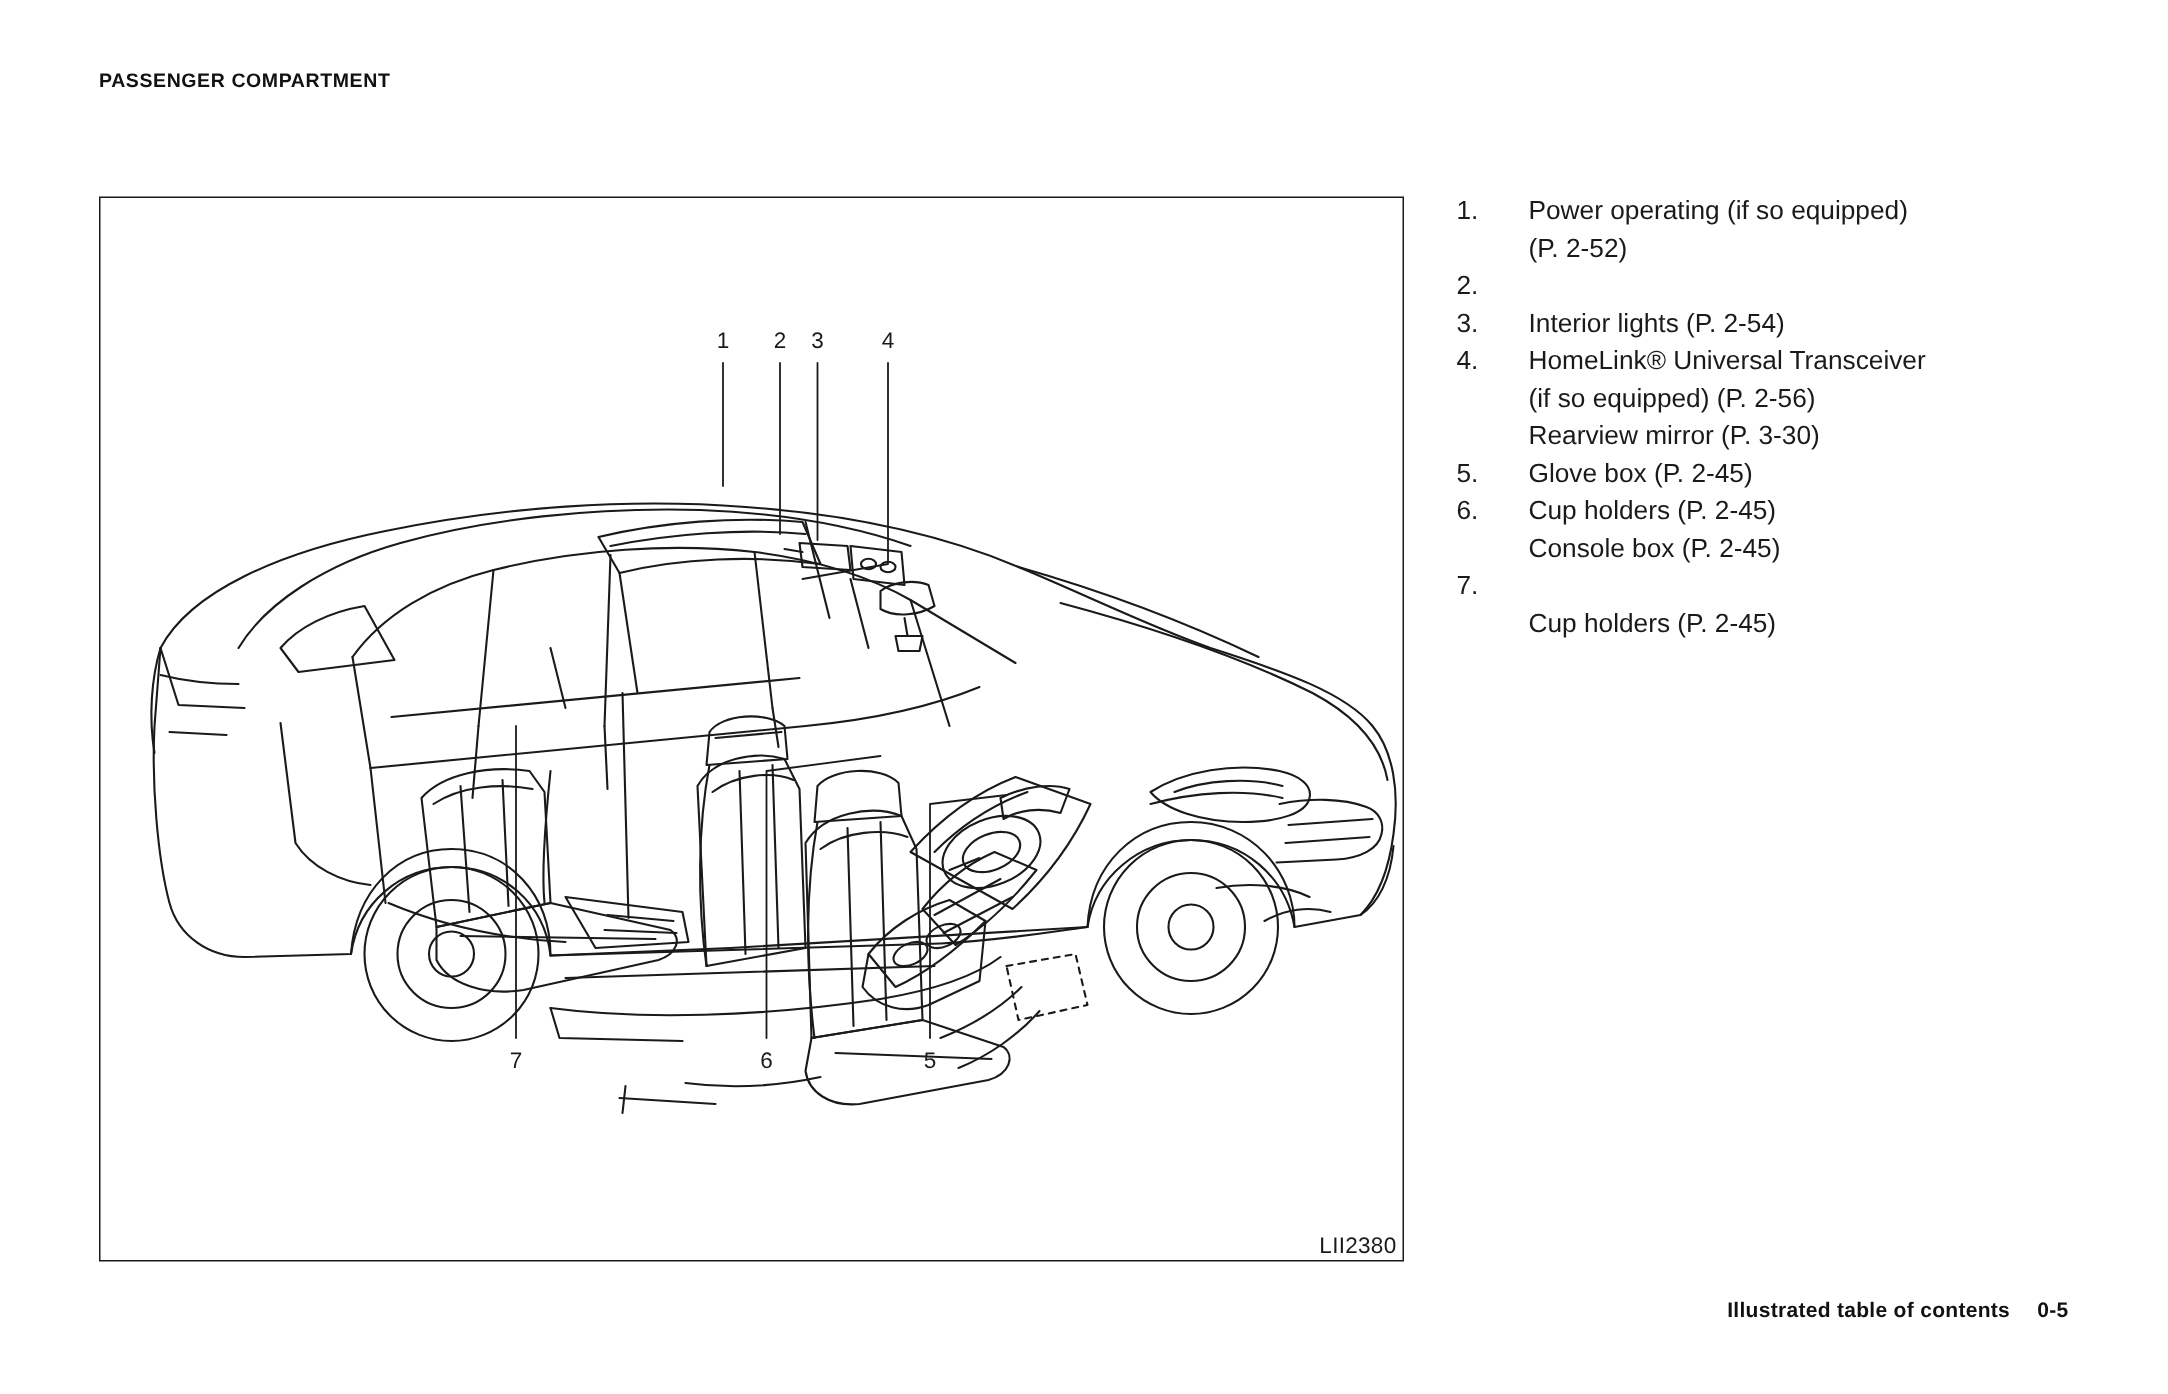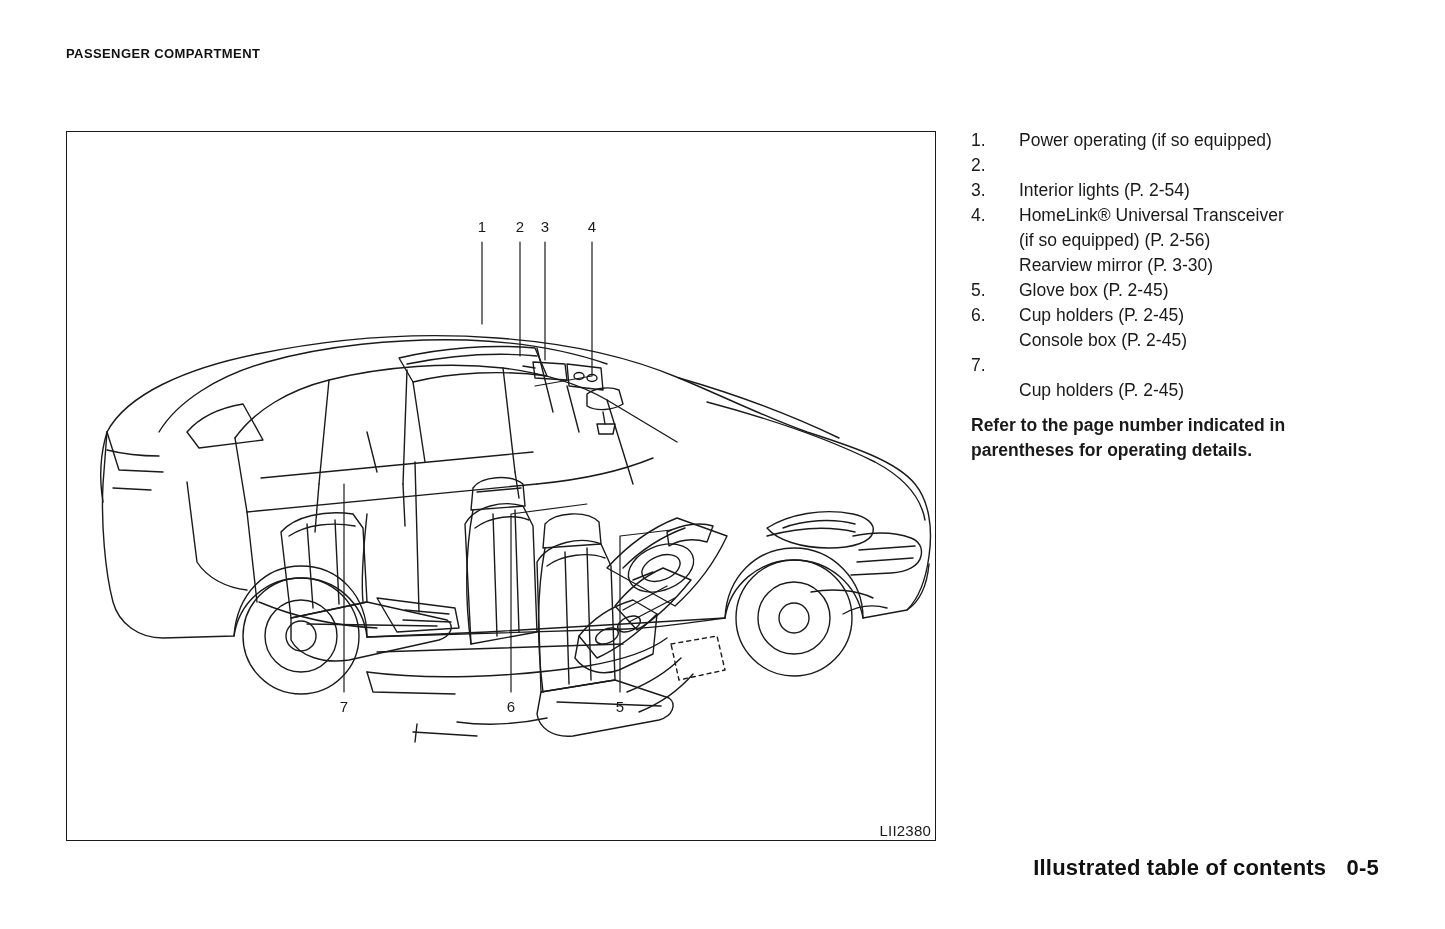--- a/index.html
+++ b/index.html
@@ -91,21 +91,21 @@
     text-align: justify;
     text-align-last: left;
     width: 425px;
   }
   .legend-note span { display: block; }
 
   .footer {
     position: absolute;
     right: 66px;
     bottom: 48px;
-    font-size: 22px;
+    font-size: 14px;
     font-weight: bold;
     color: #111;
     letter-spacing: 0.2px;
     text-align: right;
   }
   .footer .pagenum {
     margin-left: 14px;
     font-weight: bold;
   }
 
@@ -300,20 +300,21 @@
 
   <div class="fig-code">LII2380</div>
 </div>
 
 <div class="legend">
 
   <div class="legend-item">
     <div class="legend-num">1.</div>
     <div class="legend-text">Power operating (if so equipped)</div>
   </div>
+  <div class="legend-sub">(P. 2-52)</div>
 
   <div class="legend-item">
     <div class="legend-num">2.</div>
   </div>
 
   <div class="legend-item">
     <div class="legend-num">3.</div>
     <div class="legend-text">Interior lights (P. 2-54)</div>
   </div>
 
@@ -333,22 +334,18 @@
     <div class="legend-num">6.</div>
     <div class="legend-text">Cup holders (P. 2-45)</div>
   </div>
   <div class="legend-sub">Console box (P. 2-45)</div>
 
   <div class="legend-item">
     <div class="legend-num">7.</div>
   </div>
   <div class="legend-sub">Cup holders (P. 2-45)</div>
 
-  <div class="legend-note">
-    <span>Refer to the page number indicated in</span>
-    <span>parentheses for operating details.</span>
-  </div>
 </div>
 
 <div class="footer">
   <span>Illustrated table of contents</span>
   <span class="pagenum">0-5</span>
 </div>
 
 </body></html>

